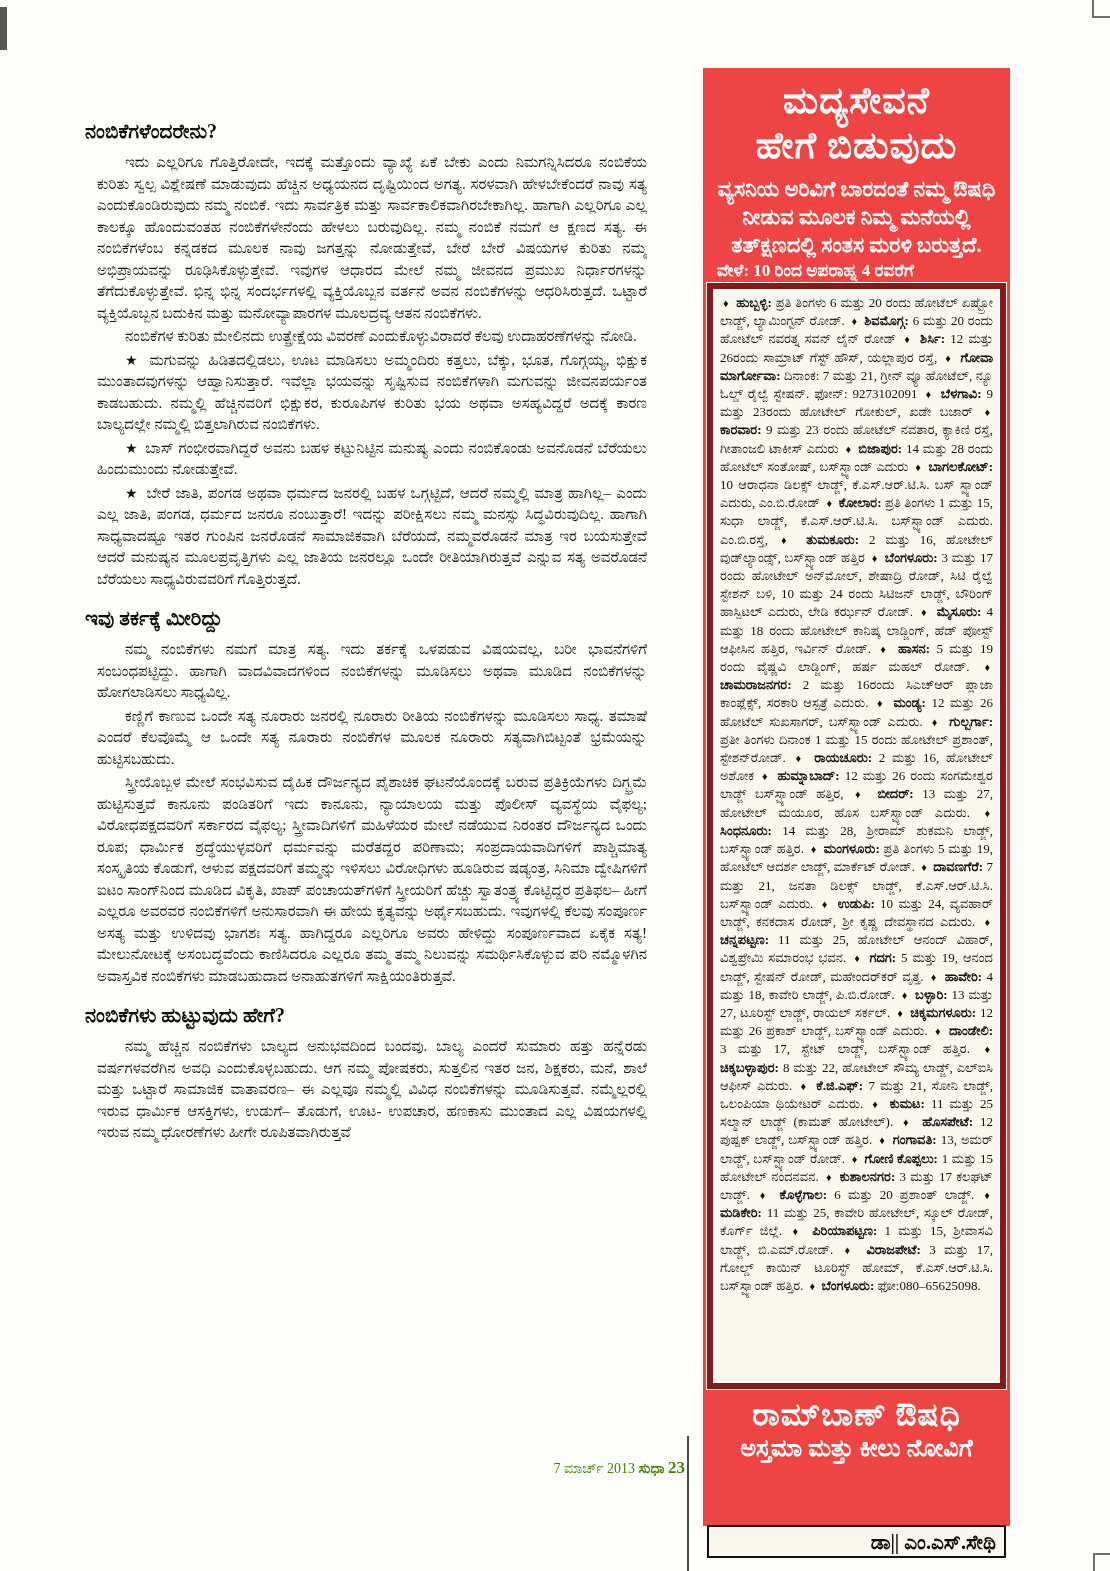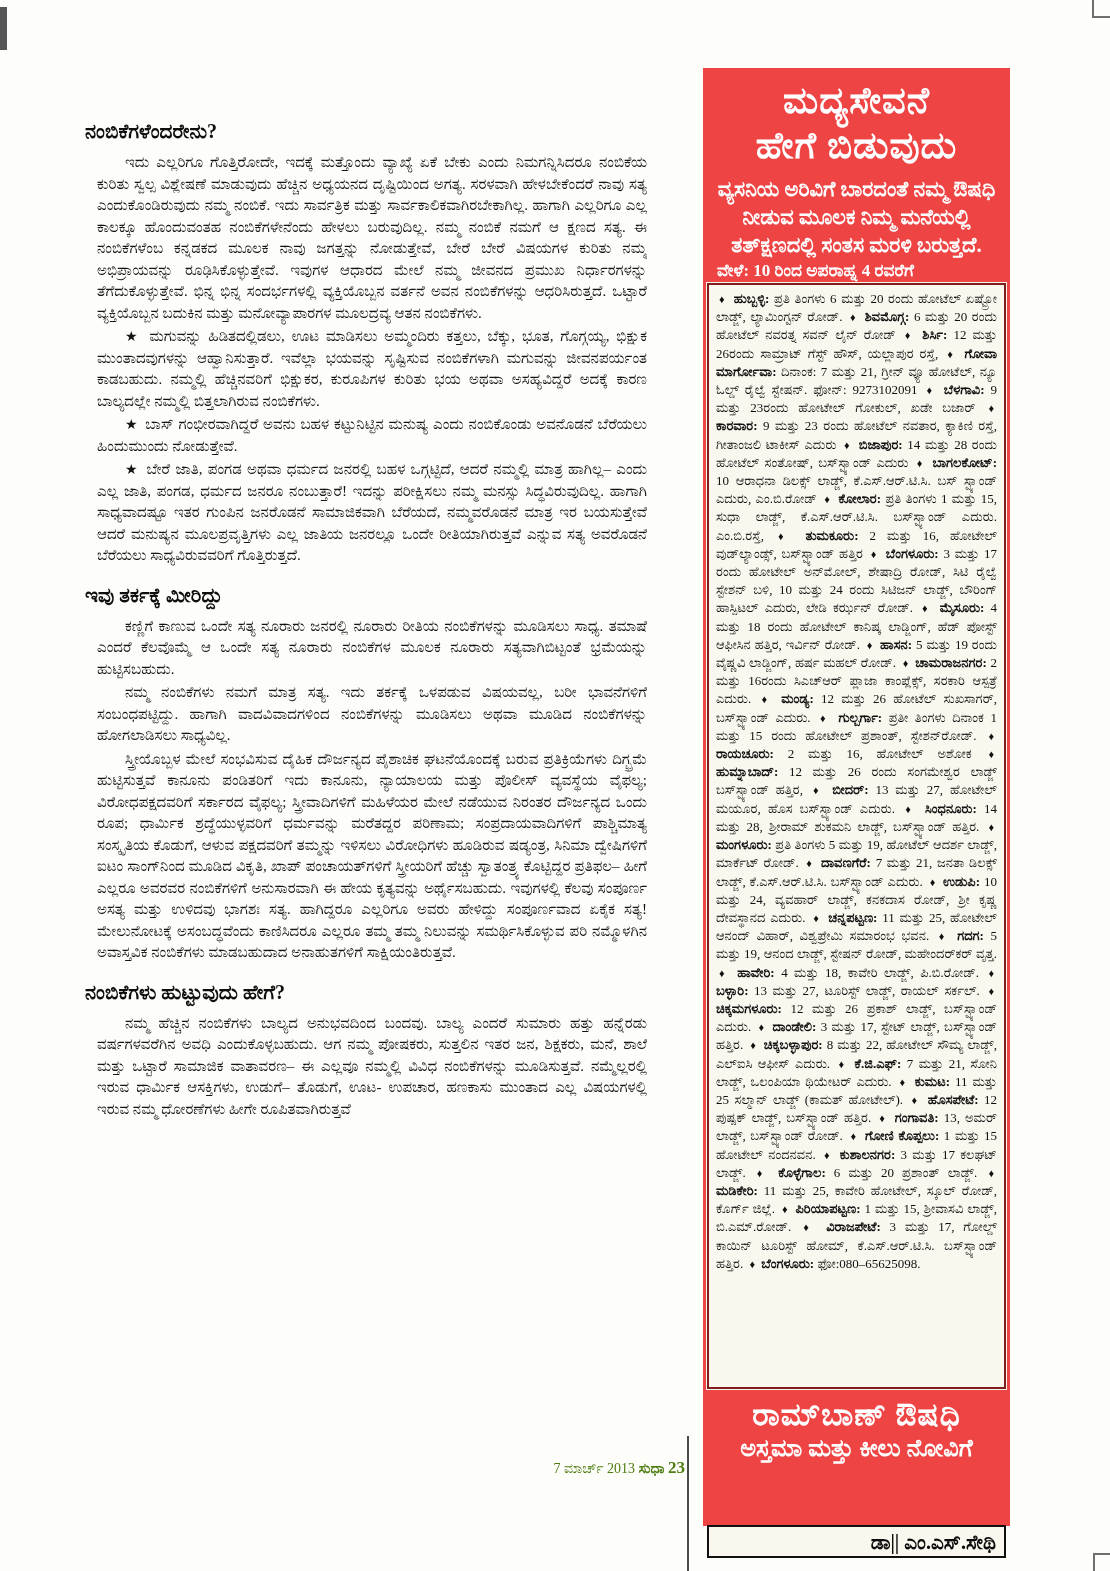--- a/index.html
+++ b/index.html
@@ -41,21 +41,21 @@
   .ad{
     position:absolute;left:703px;top:68px;width:307px;height:1458px;
     background:#ef4444;box-sizing:border-box;padding:0 4px;
   }
   .ad-header{color:#fff;text-align:center;padding-top:10px;height:205px;}
   .ad-title div{font-size:37px;line-height:1.22;font-weight:bold;letter-spacing:1px;}
   .ad-sub{font-size:21px;line-height:1.32;font-weight:bold;margin-top:8px;padding:0 6px;}
   .ad-time{font-size:17px;font-weight:bold;margin-top:2px;text-align:left;padding-left:10px;}
   .ad-listing{
     box-sizing:border-box;width:299px;height:1106px;overflow:hidden;
-    background:#f9f7ee;border:2px solid #7f1d1d;outline:1px solid #f9f7ee;
+    background:#f9f7ee;border:6px solid #7f1d1d;outline:1px solid #f9f7ee;
     padding:5px 7px;text-align:justify;
     font-size:13px;line-height:18.2px;color:#101010;
   }
   .loc-bullet{font-size:11px;padding:0 3px;}
   .loc-name{font-weight:bold;}
   .ad-bottom{color:#fff;text-align:center;height:96px;padding-top:8px;}
   .ad-f1{font-size:31px;font-weight:bold;line-height:1.15;letter-spacing:1px;}
   .ad-f2{font-size:24px;font-weight:bold;line-height:1.25;}
   .ad-doctor{
     box-sizing:border-box;width:299px;height:33px;background:#f9f7ee;border:2px solid #111;
@@ -69,27 +69,28 @@
 <div class="page">
 
   <div class="edge-strip"></div>
   <div class="corner corner-top"></div>
   <div class="corner corner-bottom"></div>
   <div class="vrule"></div>
 
   <div class="article">
     <h1>ನಂಬಿಕೆಗಳೆಂದರೇನು?</h1>
     <p class="indent">ಇದು ಎಲ್ಲರಿಗೂ ಗೊತ್ತಿರೋದೇ, ಇದಕ್ಕೆ ಮತ್ತೊಂದು ವ್ಯಾಖ್ಯೆ ಏಕೆ ಬೇಕು ಎಂದು ನಿಮಗನ್ನಿಸಿದರೂ ನಂಬಿಕೆಯ ಕುರಿತು ಸ್ವಲ್ಪ ವಿಶ್ಲೇಷಣೆ ಮಾಡುವುದು ಹೆಚ್ಚಿನ ಅಧ್ಯಯನದ ದೃಷ್ಟಿಯಿಂದ ಅಗತ್ಯ. ಸರಳವಾಗಿ ಹೇಳಬೇಕೆಂದರೆ ನಾವು ಸತ್ಯ ಎಂದುಕೊಂಡಿರುವುದು ನಮ್ಮ ನಂಬಿಕೆ. ಇದು ಸಾರ್ವತ್ರಿಕ ಮತ್ತು ಸಾರ್ವಕಾಲಿಕವಾಗಿರಬೇಕಾಗಿಲ್ಲ. ಹಾಗಾಗಿ ಎಲ್ಲರಿಗೂ ಎಲ್ಲ ಕಾಲಕ್ಕೂ ಹೊಂದುವಂತಹ ನಂಬಿಕೆಗಳೇನೆಂದು ಹೇಳಲು ಬರುವುದಿಲ್ಲ. ನಮ್ಮ ನಂಬಿಕೆ ನಮಗೆ ಆ ಕ್ಷಣದ ಸತ್ಯ. ಈ ನಂಬಿಕೆಗಳೆಂಬ ಕನ್ನಡಕದ ಮೂಲಕ ನಾವು ಜಗತ್ತನ್ನು ನೋಡುತ್ತೇವೆ, ಬೇರೆ ಬೇರೆ ವಿಷಯಗಳ ಕುರಿತು ನಮ್ಮ ಅಭಿಪ್ರಾಯವನ್ನು ರೂಢಿಸಿಕೊಳ್ಳುತ್ತೇವೆ. ಇವುಗಳ ಆಧಾರದ ಮೇಲೆ ನಮ್ಮ ಜೀವನದ ಪ್ರಮುಖ ನಿರ್ಧಾರಗಳನ್ನು ತೆಗೆದುಕೊಳ್ಳುತ್ತೇವೆ. ಭಿನ್ನ ಭಿನ್ನ ಸಂದರ್ಭಗಳಲ್ಲಿ ವ್ಯಕ್ತಿಯೊಬ್ಬನ ವರ್ತನೆ ಅವನ ನಂಬಿಕೆಗಳನ್ನು ಆಧರಿಸಿರುತ್ತದೆ. ಒಟ್ಟಾರೆ ವ್ಯಕ್ತಿಯೊಬ್ಬನ ಬದುಕಿನ ಮತ್ತು ಮನೋವ್ಯಾಪಾರಗಳ ಮೂಲದ್ರವ್ಯ ಆತನ ನಂಬಿಕೆಗಳು.</p>
+    <p class="indent">ನಂಬಿಕೆಗಳ ಕುರಿತು ಮೇಲಿನದು ಉತ್ಪ್ರೇಕ್ಷೆಯ ವಿವರಣೆ ಎಂದುಕೊಳ್ಳುವಿರಾದರೆ ಕೆಲವು ಉದಾಹರಣೆಗಳನ್ನು ನೋಡಿ.</p>
     <p class="star-para"><span class="star">★</span> <span>ಮಗುವನ್ನು ಹಿಡಿತದಲ್ಲಿಡಲು, ಊಟ ಮಾಡಿಸಲು ಅಮ್ಮಂದಿರು ಕತ್ತಲು, ಬೆಕ್ಕು, ಭೂತ, ಗೊಗ್ಗಯ್ಯ, ಭಿಕ್ಷುಕ ಮುಂತಾದವುಗಳನ್ನು ಆಹ್ವಾನಿಸುತ್ತಾರೆ. ಇವೆಲ್ಲಾ ಭಯವನ್ನು ಸೃಷ್ಟಿಸುವ ನಂಬಿಕೆಗಳಾಗಿ ಮಗುವನ್ನು ಜೀವನಪರ್ಯಂತ ಕಾಡಬಹುದು. ನಮ್ಮಲ್ಲಿ ಹೆಚ್ಚಿನವರಿಗೆ ಭಿಕ್ಷುಕರ, ಕುರೂಪಿಗಳ ಕುರಿತು ಭಯ ಅಥವಾ ಅಸಹ್ಯವಿದ್ದರೆ ಅದಕ್ಕೆ ಕಾರಣ ಬಾಲ್ಯದಲ್ಲೇ ನಮ್ಮಲ್ಲಿ ಬಿತ್ತಲಾಗಿರುವ ನಂಬಿಕೆಗಳು.</span></p>
     <p class="star-para"><span class="star">★</span> <span>ಬಾಸ್ ಗಂಭೀರವಾಗಿದ್ದರೆ ಅವನು ಬಹಳ ಕಟ್ಟುನಿಟ್ಟಿನ ಮನುಷ್ಯ ಎಂದು ನಂಬಿಕೊಂಡು ಅವನೊಡನೆ ಬೆರೆಯಲು ಹಿಂದುಮುಂದು ನೋಡುತ್ತೇವೆ.</span></p>
     <p class="star-para"><span class="star">★</span> <span>ಬೇರೆ ಜಾತಿ, ಪಂಗಡ ಅಥವಾ ಧರ್ಮದ ಜನರಲ್ಲಿ ಬಹಳ ಒಗ್ಗಟ್ಟಿದೆ, ಆದರೆ ನಮ್ಮಲ್ಲಿ ಮಾತ್ರ ಹಾಗಿಲ್ಲ– ಎಂದು ಎಲ್ಲ ಜಾತಿ, ಪಂಗಡ, ಧರ್ಮದ ಜನರೂ ನಂಬುತ್ತಾರೆ! ಇದನ್ನು ಪರೀಕ್ಷಿಸಲು ನಮ್ಮ ಮನಸ್ಸು ಸಿದ್ಧವಿರುವುದಿಲ್ಲ. ಹಾಗಾಗಿ ಸಾಧ್ಯವಾದಷ್ಟೂ ಇತರ ಗುಂಪಿನ ಜನರೊಡನೆ ಸಾಮಾಜಿಕವಾಗಿ ಬೆರೆಯದೆ, ನಮ್ಮವರೊಡನೆ ಮಾತ್ರ ಇರ ಬಯಸುತ್ತೇವೆ ಆದರೆ ಮನುಷ್ಯನ ಮೂಲಪ್ರವೃತ್ತಿಗಳು ಎಲ್ಲ ಜಾತಿಯ ಜನರಲ್ಲೂ ಒಂದೇ ರೀತಿಯಾಗಿರುತ್ತವೆ ಎನ್ನುವ ಸತ್ಯ ಅವರೊಡನೆ ಬೆರೆಯಲು ಸಾಧ್ಯವಿರುವವರಿಗೆ ಗೊತ್ತಿರುತ್ತದೆ.</span></p>
 
     <h2>ಇವು ತರ್ಕಕ್ಕೆ ಮೀರಿದ್ದು</h2>
+    <p class="indent">ನಮ್ಮ ನಂಬಿಕೆಗಳು ನಮಗೆ ಮಾತ್ರ ಸತ್ಯ. ಇದು ತರ್ಕಕ್ಕೆ ಒಳಪಡುವ ವಿಷಯವಲ್ಲ, ಬರೀ ಭಾವನೆಗಳಿಗೆ ಸಂಬಂಧಪಟ್ಟಿದ್ದು. ಹಾಗಾಗಿ ವಾದವಿವಾದಗಳಿಂದ ನಂಬಿಕೆಗಳನ್ನು ಮೂಡಿಸಲು ಅಥವಾ ಮೂಡಿದ ನಂಬಿಕೆಗಳನ್ನು ಹೋಗಲಾಡಿಸಲು ಸಾಧ್ಯವಿಲ್ಲ.</p>
     <p class="indent">ಕಣ್ಣಿಗೆ ಕಾಣುವ ಒಂದೇ ಸತ್ಯ ನೂರಾರು ಜನರಲ್ಲಿ ನೂರಾರು ರೀತಿಯ ನಂಬಿಕೆಗಳನ್ನು ಮೂಡಿಸಲು ಸಾಧ್ಯ. ತಮಾಷೆ ಎಂದರೆ ಕೆಲವೊಮ್ಮೆ ಆ ಒಂದೇ ಸತ್ಯ ನೂರಾರು ನಂಬಿಕೆಗಳ ಮೂಲಕ ನೂರಾರು ಸತ್ಯವಾಗಿಬಿಟ್ಟಂತೆ ಭ್ರಮೆಯನ್ನು ಹುಟ್ಟಿಸಬಹುದು.</p>
-    <p class="indent">ನಮ್ಮ ನಂಬಿಕೆಗಳು ನಮಗೆ ಮಾತ್ರ ಸತ್ಯ. ಇದು ತರ್ಕಕ್ಕೆ ಒಳಪಡುವ ವಿಷಯವಲ್ಲ, ಬರೀ ಭಾವನೆಗಳಿಗೆ ಸಂಬಂಧಪಟ್ಟಿದ್ದು. ಹಾಗಾಗಿ ವಾದವಿವಾದಗಳಿಂದ ನಂಬಿಕೆಗಳನ್ನು ಮೂಡಿಸಲು ಅಥವಾ ಮೂಡಿದ ನಂಬಿಕೆಗಳನ್ನು ಹೋಗಲಾಡಿಸಲು ಸಾಧ್ಯವಿಲ್ಲ.</p>
     <p class="indent">ಸ್ತ್ರೀಯೊಬ್ಬಳ ಮೇಲೆ ಸಂಭವಿಸುವ ದೈಹಿಕ ದೌರ್ಜನ್ಯದ ಪೈಶಾಚಿಕ ಘಟನೆಯೊಂದಕ್ಕೆ ಬರುವ ಪ್ರತಿಕ್ರಿಯೆಗಳು ದಿಗ್ಭ್ರಮೆ ಹುಟ್ಟಿಸುತ್ತವೆ ಕಾನೂನು ಪಂಡಿತರಿಗೆ ಇದು ಕಾನೂನು, ನ್ಯಾಯಾಲಯ ಮತ್ತು ಪೊಲೀಸ್ ವ್ಯವಸ್ಥೆಯ ವೈಫಲ್ಯ; ವಿರೋಧಪಕ್ಷದವರಿಗೆ ಸರ್ಕಾರದ ವೈಫಲ್ಯ; ಸ್ತ್ರೀವಾದಿಗಳಿಗೆ ಮಹಿಳೆಯರ ಮೇಲೆ ನಡೆಯುವ ನಿರಂತರ ದೌರ್ಜನ್ಯದ ಒಂದು ರೂಪ; ಧಾರ್ಮಿಕ ಶ್ರದ್ಧೆಯುಳ್ಳವರಿಗೆ ಧರ್ಮವನ್ನು ಮರೆತದ್ದರ ಪರಿಣಾಮ; ಸಂಪ್ರದಾಯವಾದಿಗಳಿಗೆ ಪಾಶ್ಚಿಮಾತ್ಯ ಸಂಸ್ಕೃತಿಯ ಕೊಡುಗೆ, ಆಳುವ ಪಕ್ಷದವರಿಗೆ ತಮ್ಮನ್ನು ಇಳಿಸಲು ವಿರೋಧಿಗಳು ಹೂಡಿರುವ ಷಡ್ಯಂತ್ರ, ಸಿನಿಮಾ ದ್ವೇಷಿಗಳಿಗೆ ಐಟಂ ಸಾಂಗ್‌ನಿಂದ ಮೂಡಿದ ವಿಕೃತಿ, ಖಾಪ್ ಪಂಚಾಯತ್‌ಗಳಿಗೆ ಸ್ತ್ರೀಯರಿಗೆ ಹೆಚ್ಚು ಸ್ವಾತಂತ್ರ್ಯ ಕೊಟ್ಟಿದ್ದರ ಪ್ರತಿಫಲ– ಹೀಗೆ ಎಲ್ಲರೂ ಅವರವರ ನಂಬಿಕೆಗಳಿಗೆ ಅನುಸಾರವಾಗಿ ಈ ಹೇಯ ಕೃತ್ಯವನ್ನು ಅರ್ಥೈಸಬಹುದು. ಇವುಗಳಲ್ಲಿ ಕೆಲವು ಸಂಪೂರ್ಣ ಅಸತ್ಯ ಮತ್ತು ಉಳಿದವು ಭಾಗಶಃ ಸತ್ಯ. ಹಾಗಿದ್ದರೂ ಎಲ್ಲರಿಗೂ ಅವರು ಹೇಳಿದ್ದು ಸಂಪೂರ್ಣವಾದ ಏಕೈಕ ಸತ್ಯ! ಮೇಲುನೋಟಕ್ಕೆ ಅಸಂಬದ್ಧವೆಂದು ಕಾಣಿಸಿದರೂ ಎಲ್ಲರೂ ತಮ್ಮ ತಮ್ಮ ನಿಲುವನ್ನು ಸಮರ್ಥಿಸಿಕೊಳ್ಳುವ ಪರಿ ನಮ್ಮೊಳಗಿನ ಅವಾಸ್ತವಿಕ ನಂಬಿಕೆಗಳು ಮಾಡಬಹುದಾದ ಅನಾಹುತಗಳಿಗೆ ಸಾಕ್ಷಿಯಂತಿರುತ್ತವೆ.</p>
 
     <h2>ನಂಬಿಕೆಗಳು ಹುಟ್ಟುವುದು ಹೇಗೆ?</h2>
     <p class="indent">ನಮ್ಮ ಹೆಚ್ಚಿನ ನಂಬಿಕೆಗಳು ಬಾಲ್ಯದ ಅನುಭವದಿಂದ ಬಂದವು. ಬಾಲ್ಯ ಎಂದರೆ ಸುಮಾರು ಹತ್ತು ಹನ್ನೆರಡು ವರ್ಷಗಳವರೆಗಿನ ಅವಧಿ ಎಂದುಕೊಳ್ಳಬಹುದು. ಆಗ ನಮ್ಮ ಪೋಷಕರು, ಸುತ್ತಲಿನ ಇತರ ಜನ, ಶಿಕ್ಷಕರು, ಮನೆ, ಶಾಲೆ ಮತ್ತು ಒಟ್ಟಾರೆ ಸಾಮಾಜಿಕ ವಾತಾವರಣ– ಈ ಎಲ್ಲವೂ ನಮ್ಮಲ್ಲಿ ವಿವಿಧ ನಂಬಿಕೆಗಳನ್ನು ಮೂಡಿಸುತ್ತವೆ. ನಮ್ಮೆಲ್ಲರಲ್ಲಿ ಇರುವ ಧಾರ್ಮಿಕ ಆಸಕ್ತಿಗಳು, ಉಡುಗೆ– ತೊಡುಗೆ, ಊಟ- ಉಪಚಾರ, ಹಣಕಾಸು ಮುಂತಾದ ಎಲ್ಲ ವಿಷಯಗಳಲ್ಲಿ ಇರುವ ನಮ್ಮ ಧೋರಣೆಗಳು ಹೀಗೇ ರೂಪಿತವಾಗಿರುತ್ತವೆ</p>
   </div>
 
   <div class="footer">
     <span>7 ಮಾರ್ಚ್ 2013</span>
     <span class="mag">ಸುಧಾ</span>
     <span class="pageno">23</span>

